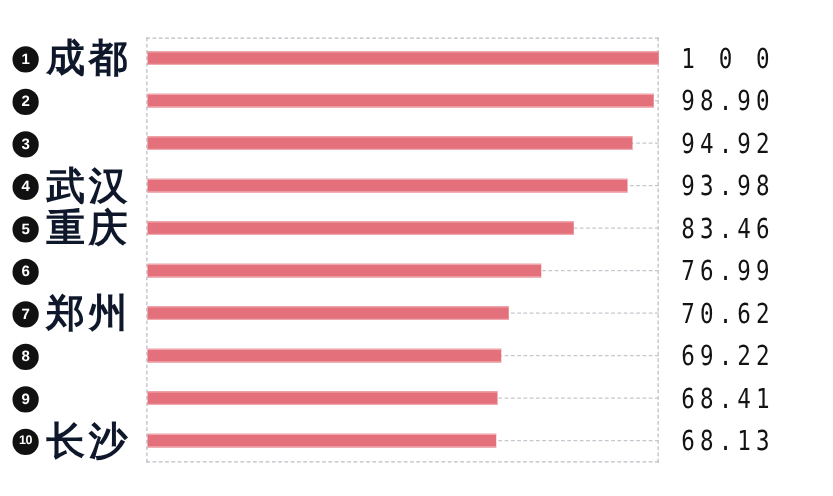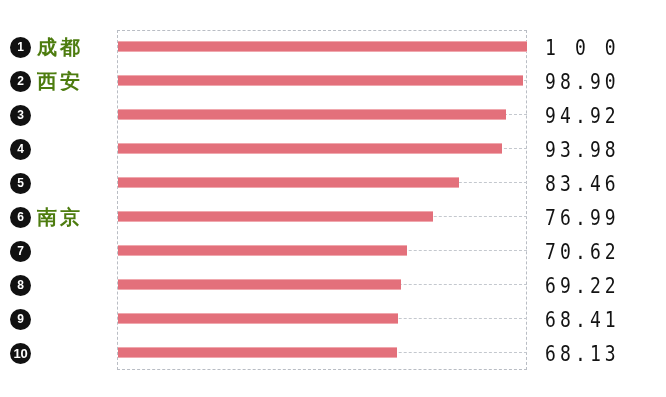--- a/index.html
+++ b/index.html
@@ -64,28 +64,28 @@
     font-size: 12px;
     font-weight: bold;
     display: flex;
     align-items: center;
     justify-content: center;
     line-height: 1;
     flex: 0 0 auto;
     font-family: "Liberation Sans", "DejaVu Sans", sans-serif;
   }
   .rank-badge.two-digit {
-    font-size: 13px;
+    font-size: 10px;
     letter-spacing: -0.3px;
   }
 
   .city-name {
-    font-size: 20px;
+    font-size: 31px;
     font-weight: bold;
-    color: #4d7c0f;
+    color: #0f172a;
     letter-spacing: 3px;
     white-space: nowrap;
     line-height: 1;
     font-family: "DejaVu Sans", "Liberation Sans", sans-serif;
   }
 
   
   .bar-track {
     position: absolute;
     left: 118px;
@@ -146,72 +146,73 @@
         </div>
         <div class="bar-track">
           <div class="gridline"></div>
           <div class="bar" style="width: 409px; background: rgb(227, 112, 123); border-top-color: rgb(240, 168, 174); border-bottom-color: rgb(240, 168, 174);"></div>
         </div>
         <div class="value-label">1 0 0</div>
       </div>
       <div class="row" style="top: 64px;">
         <div class="label-group">
           <div class="rank-badge">2</div>
-          <div class="city-name">西安</div>
         </div>
         <div class="bar-track">
           <div class="gridline"></div>
           <div class="bar" style="width: 404.501px; background: rgb(227, 112, 123); border-top-color: rgb(240, 168, 174); border-bottom-color: rgb(240, 168, 174);"></div>
         </div>
         <div class="value-label">98.90</div>
       </div>
       <div class="row" style="top: 98px;">
         <div class="label-group">
           <div class="rank-badge">3</div>
         </div>
         <div class="bar-track">
           <div class="gridline"></div>
           <div class="bar" style="width: 388.223px; background: rgb(227, 112, 123); border-top-color: rgb(240, 168, 174); border-bottom-color: rgb(240, 168, 174);"></div>
         </div>
         <div class="value-label">94.92</div>
       </div>
       <div class="row" style="top: 132px;">
         <div class="label-group">
           <div class="rank-badge">4</div>
+          <div class="city-name">武汉</div>
         </div>
         <div class="bar-track">
           <div class="gridline"></div>
           <div class="bar" style="width: 384.378px; background: rgb(227, 112, 123); border-top-color: rgb(240, 168, 174); border-bottom-color: rgb(240, 168, 174);"></div>
         </div>
         <div class="value-label">93.98</div>
       </div>
       <div class="row" style="top: 166px;">
         <div class="label-group">
           <div class="rank-badge">5</div>
+          <div class="city-name">重庆</div>
         </div>
         <div class="bar-track">
           <div class="gridline"></div>
           <div class="bar" style="width: 341.351px; background: rgb(227, 112, 123); border-top-color: rgb(240, 168, 174); border-bottom-color: rgb(240, 168, 174);"></div>
         </div>
         <div class="value-label">83.46</div>
       </div>
       <div class="row" style="top: 200px;">
         <div class="label-group">
           <div class="rank-badge">6</div>
-          <div class="city-name">南京</div>
         </div>
         <div class="bar-track">
           <div class="gridline"></div>
           <div class="bar" style="width: 314.889px; background: rgb(227, 112, 123); border-top-color: rgb(240, 168, 174); border-bottom-color: rgb(240, 168, 174);"></div>
         </div>
         <div class="value-label">76.99</div>
       </div>
       <div class="row" style="top: 234px;">
         <div class="label-group">
           <div class="rank-badge">7</div>
+          <div class="city-name">郑州</div>
         </div>
         <div class="bar-track">
           <div class="gridline"></div>
           <div class="bar" style="width: 288.836px; background: rgb(227, 112, 123); border-top-color: rgb(240, 168, 174); border-bottom-color: rgb(240, 168, 174);"></div>
         </div>
         <div class="value-label">70.62</div>
       </div>
       <div class="row" style="top: 268px;">
         <div class="label-group">
           <div class="rank-badge">8</div>
@@ -228,20 +229,21 @@
         </div>
         <div class="bar-track">
           <div class="gridline"></div>
           <div class="bar" style="width: 279.797px; background: rgb(227, 112, 123); border-top-color: rgb(240, 168, 174); border-bottom-color: rgb(240, 168, 174);"></div>
         </div>
         <div class="value-label">68.41</div>
       </div>
       <div class="row" style="top: 336px;">
         <div class="label-group">
           <div class="rank-badge two-digit">10</div>
+          <div class="city-name">长沙</div>
         </div>
         <div class="bar-track">
           <div class="gridline"></div>
           <div class="bar" style="width: 278.652px; background: rgb(227, 112, 123); border-top-color: rgb(240, 168, 174); border-bottom-color: rgb(240, 168, 174);"></div>
         </div>
         <div class="value-label">68.13</div>
       </div>
     </div>
 
 </div>

